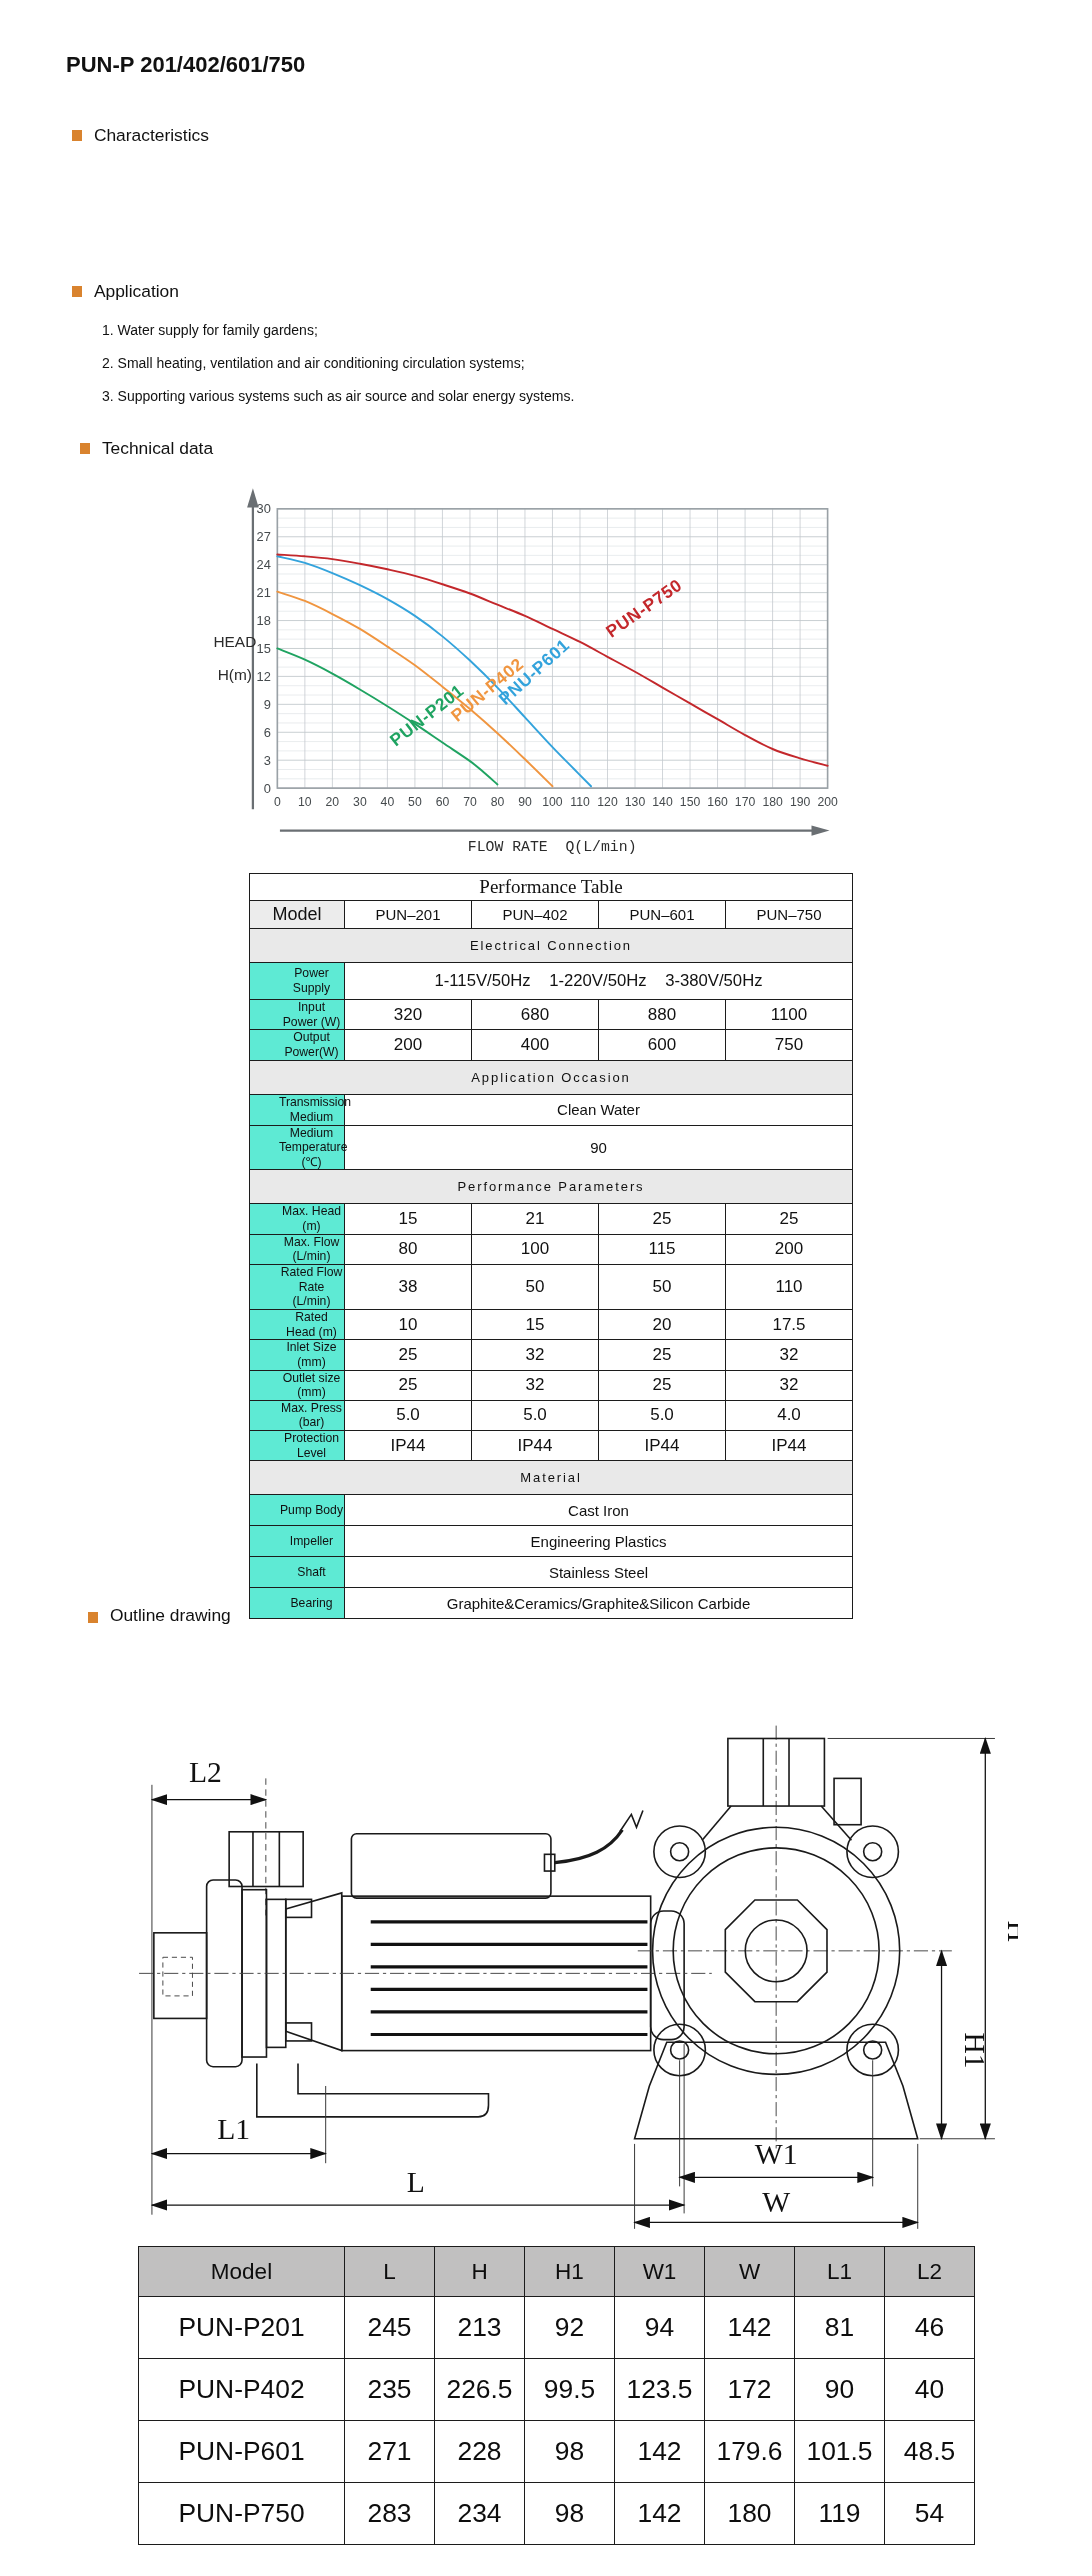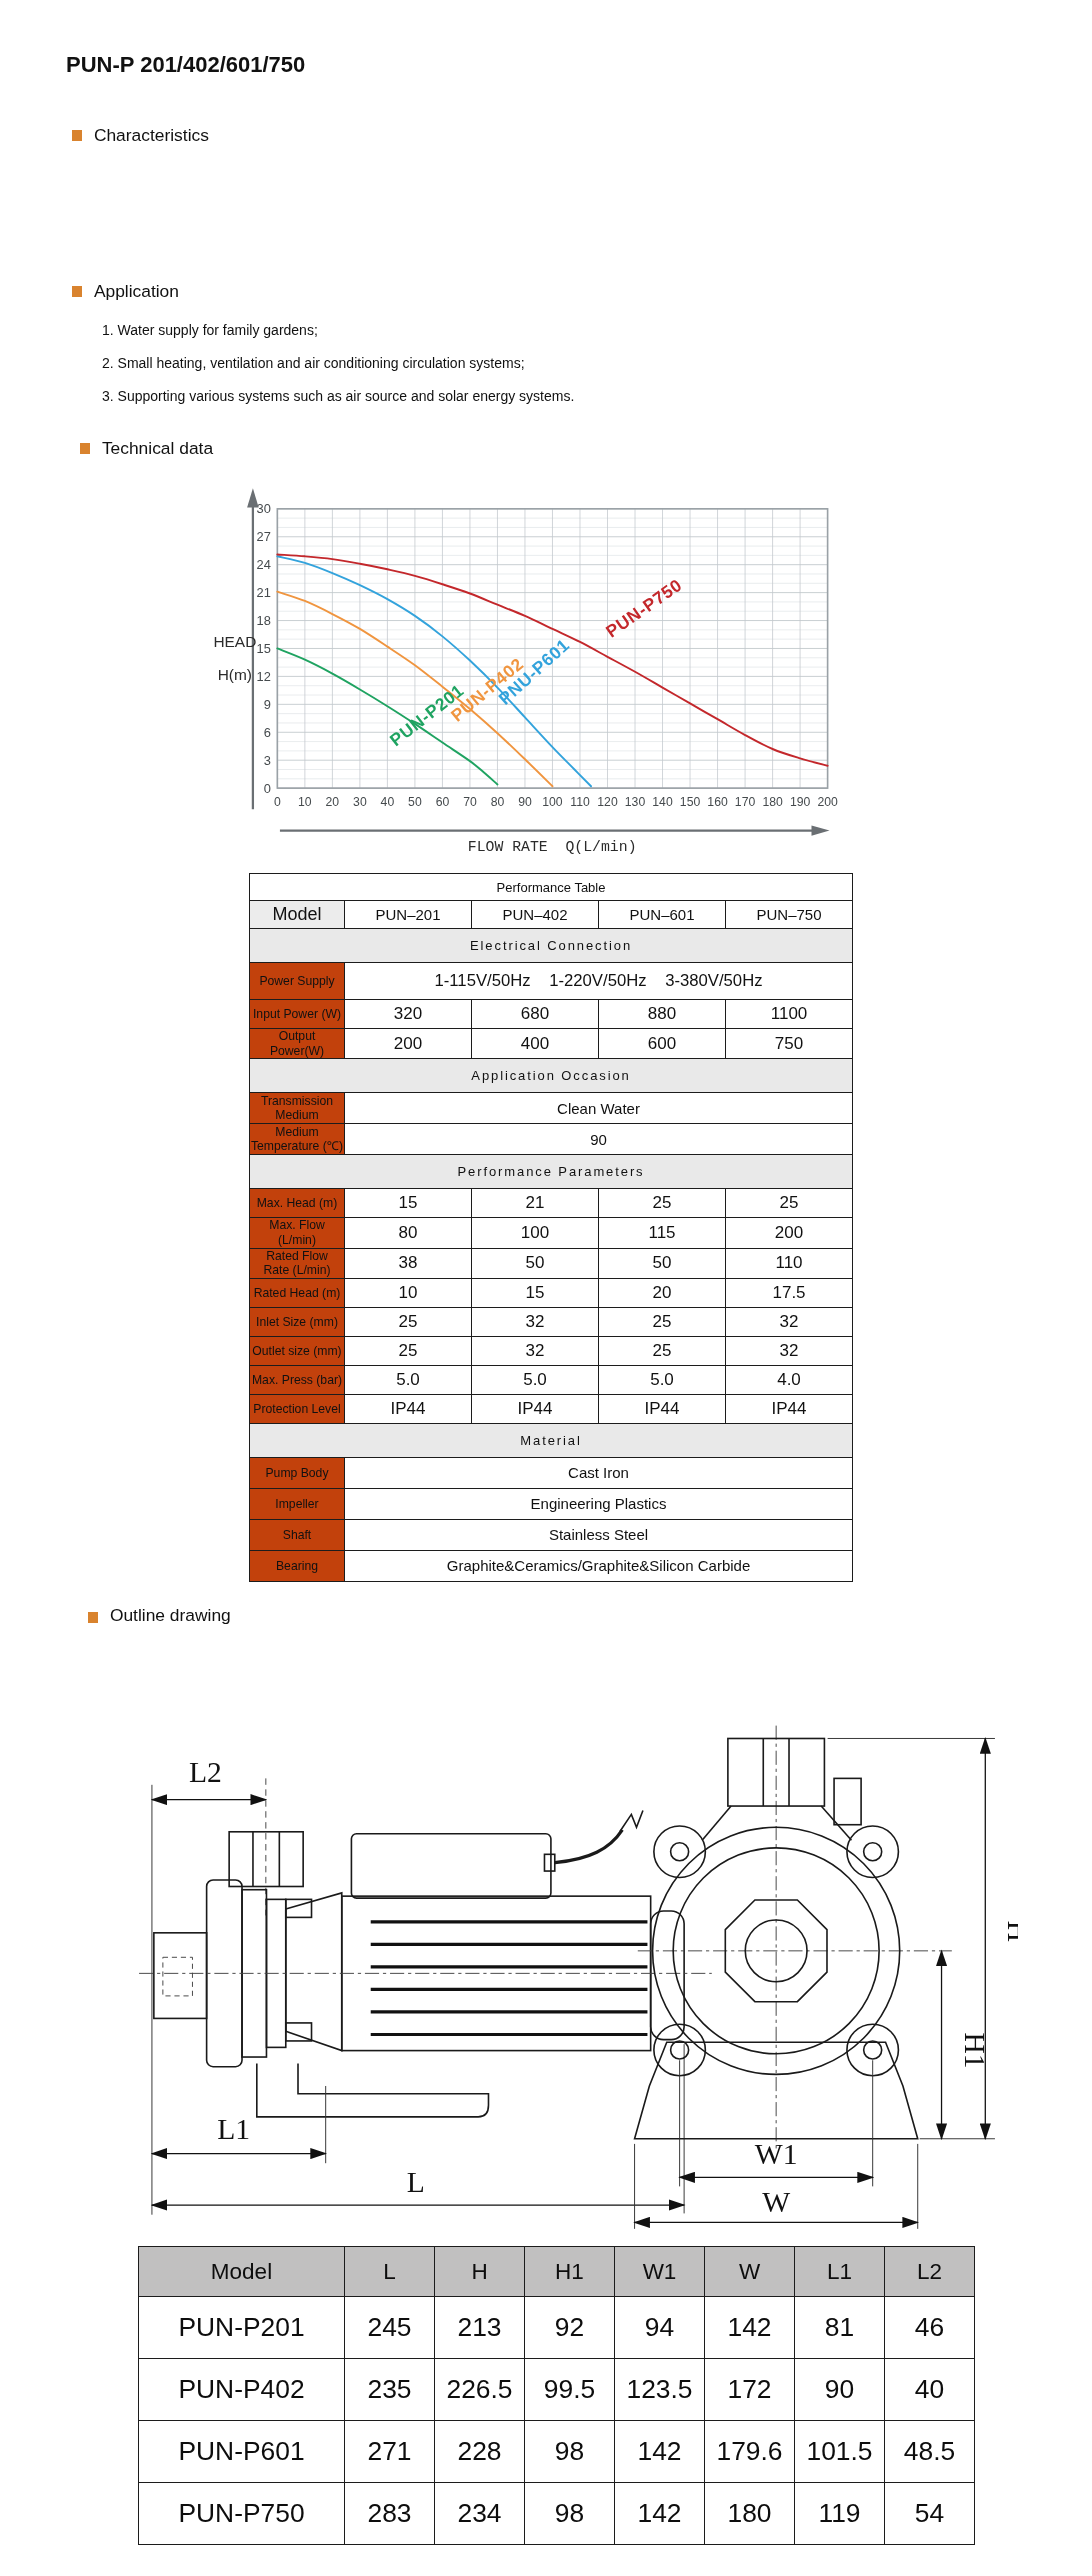--- a/index.html
+++ b/index.html
@@ -18,26 +18,26 @@
   .tickfont{font-size:20px;fill:#454a4d;}
   .xtickfont{font-size:19px;fill:#454a4d;}
   .axlabel{font-size:23px;fill:#2b2b2b;font-family:"Liberation Mono",monospace;}
   .clabel{font-size:27px;font-weight:700;letter-spacing:1px;}
   .dimlabel{font-family:"Liberation Serif",serif;font-size:46px;fill:#111;}
 
   
   .perf-wrap{position:absolute;left:249px;top:873px;}
   table.perf{border-collapse:collapse;table-layout:fixed;width:603px;}
   .perf td{border:1px solid #1c1c1c;text-align:center;vertical-align:middle;padding:0;color:#111;}
-  .perf .ttl{font-size:13px;height:26px;}
+  .perf .ttl{font-size:19px;height:26px;font-family:Liberation Serif, serif;}
   .perf .model-lbl{font-size:18px;background:#ececec;height:27px;}
   .perf .model-val{font-size:15px;}
   .perf .sec{background:#e9e9e9;font-family:Liberation Sans, sans-serif;font-size:13px;
              letter-spacing:1.9px;height:33px;}
-  .perf .lbl{background:#c2410c;font-size:12.2px;line-height:1.2;white-space:pre-line;height:28px;}
+  .perf .lbl{background:#5eead4;font-size:12.2px;line-height:1.2;white-space:pre-line;height:28px;padding-left:29px;}
   .perf .val{font-size:17px;}
   .perf .pow{font-size:16.7px;white-space:pre;height:36px;}
   .perf .spanv{font-size:15px;height:30px;}
 
   
   .dims-wrap{position:absolute;left:138px;top:2246px;}
   table.dims{border-collapse:collapse;table-layout:fixed;width:833px;}
   .dims th,.dims td{border:1.6px solid #1c1c1c;text-align:center;vertical-align:middle;padding:0;}
   .dims th{background:#c1c0c0;font-weight:400;font-size:22.5px;height:49px;color:#0d0d0d;}
   .dims td{font-size:26.4px;height:61px;color:#0d0d0d;}

